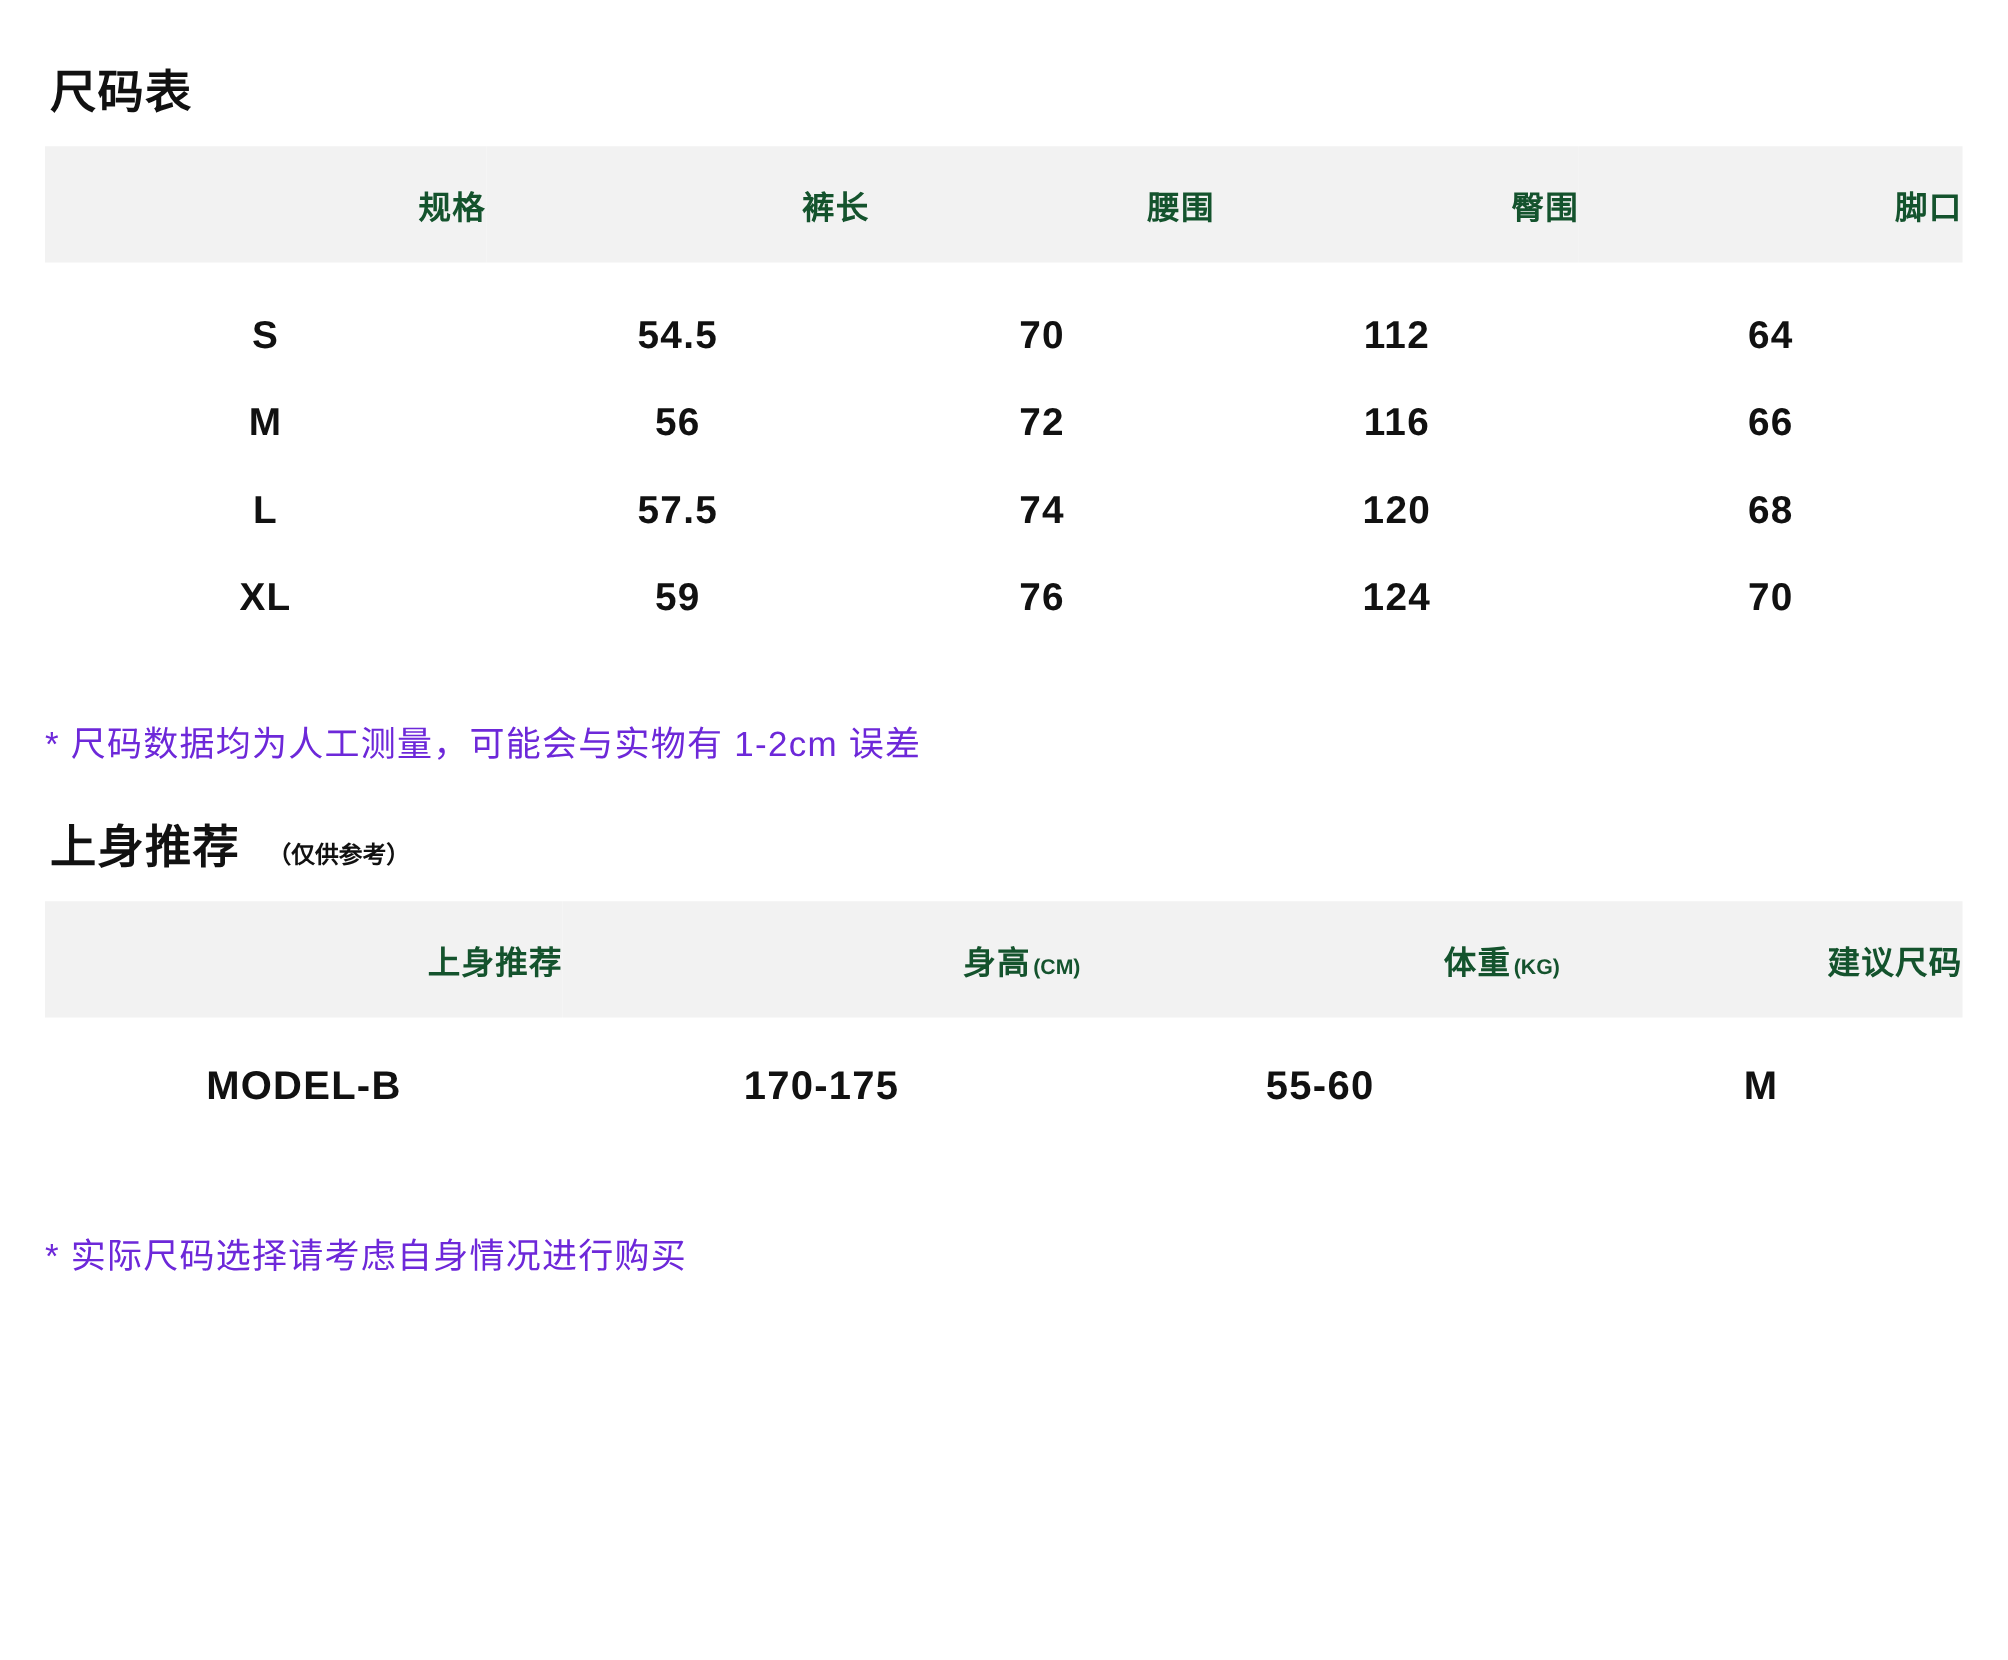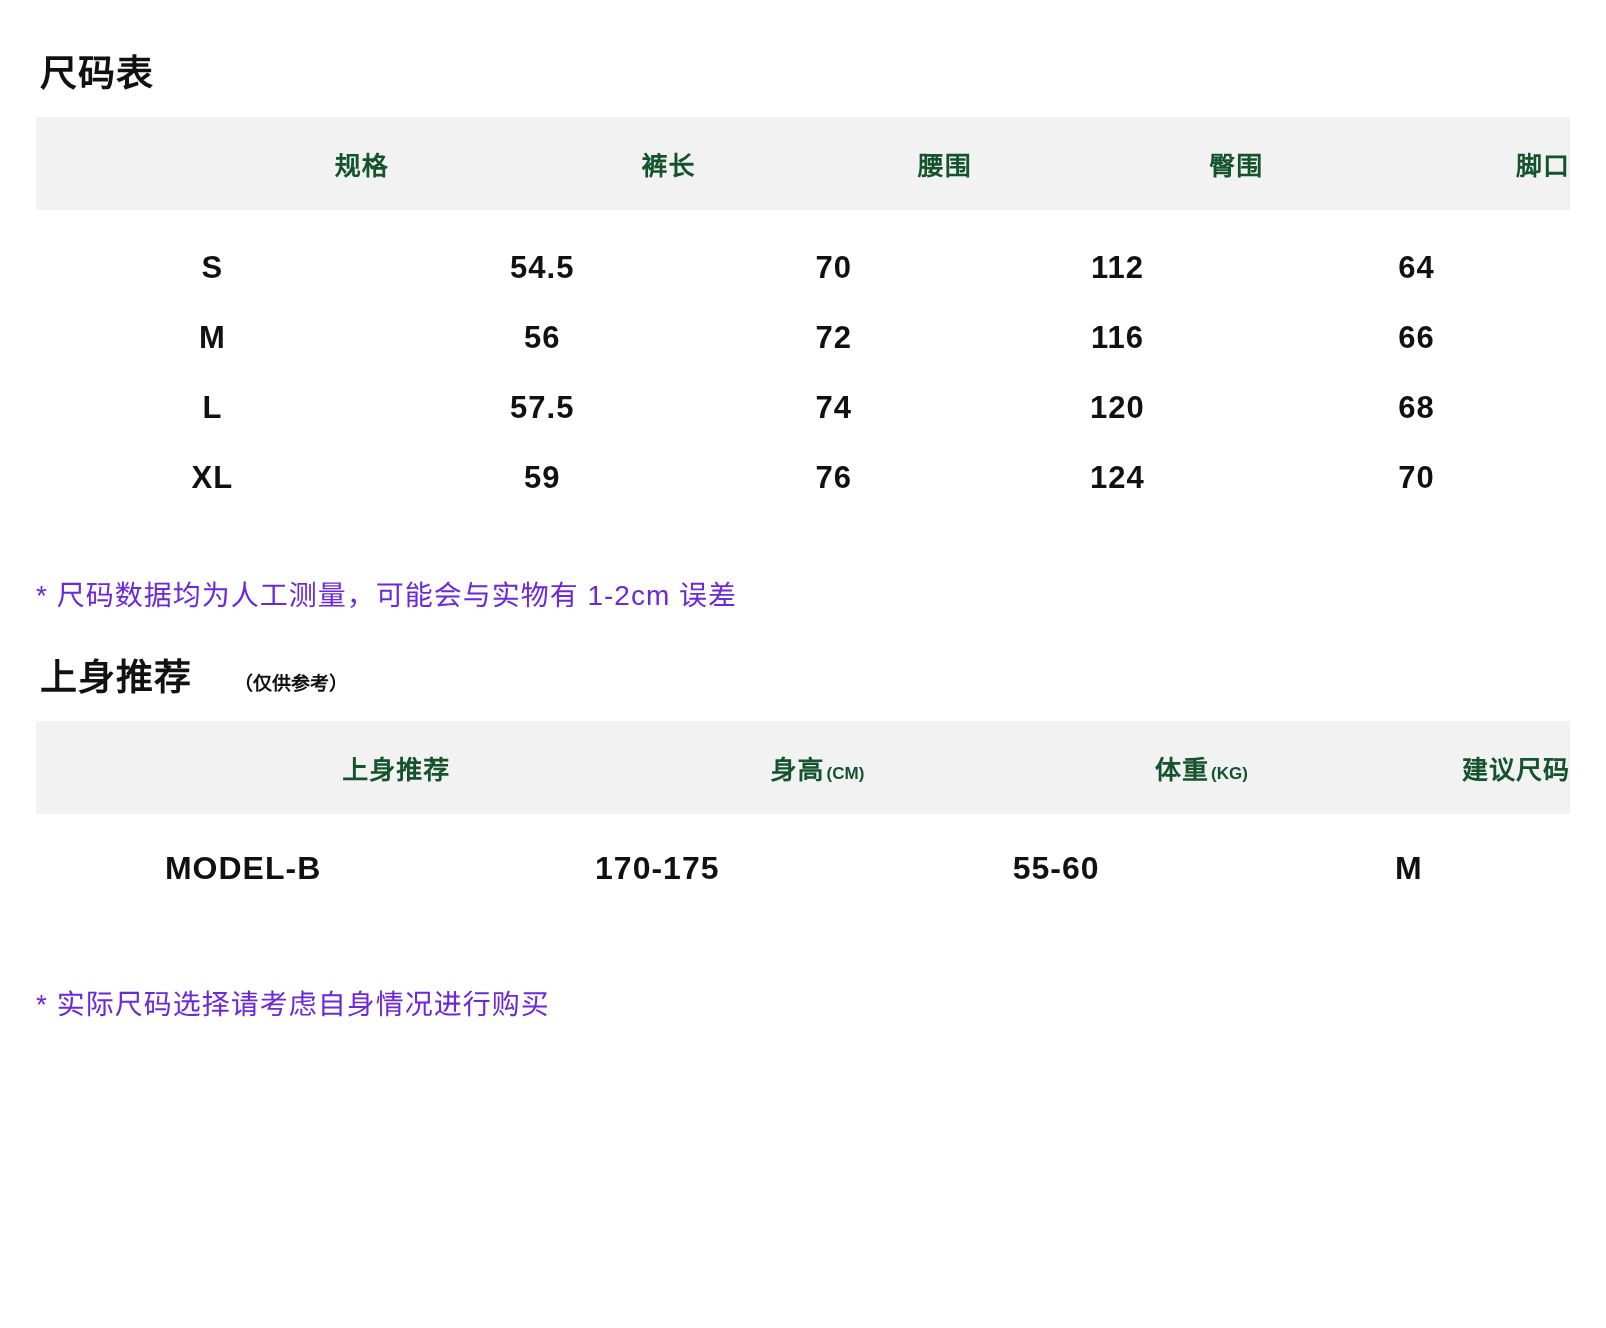--- a/index.html
+++ b/index.html
@@ -29,21 +29,21 @@
     font-weight: bold;
     letter-spacing: 1px;
     color: #111111;
     line-height: 1;
     display: flex;
     align-items: baseline;
   }
   .section-title .sub {
     font-size: 19px;
     font-weight: bold;
-    margin-left: 22px;
+    margin-left: 2px;
     letter-spacing: 0px;
     color: #111111;
   }
   #title-size-chart {
     padding-top: 30px;
     padding-left: 4px;
   }
   #title-fit-recommend {
     padding-top: 22px;
     padding-left: 4px;

